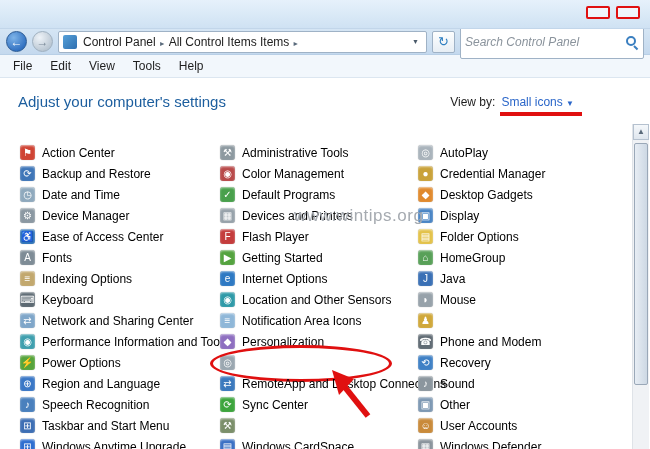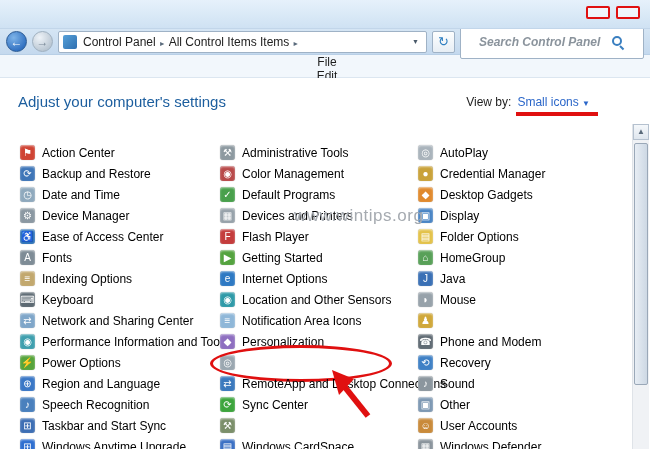--- a/index.html
+++ b/index.html
@@ -16,34 +16,34 @@
   .navbar{height:25px;background:linear-gradient(#d5e5f4,#c4d9ee);display:flex;align-items:center;padding:0 6px;gap:5px;border-bottom:1px solid #b8cfe6;}
   .nav-circle{width:21px;height:21px;border-radius:50%;flex:none;display:flex;align-items:center;justify-content:center;font-size:12px;box-sizing:border-box;}
   .nav-circle.back{background:radial-gradient(circle at 35% 30%,#7db3e8,#2f6fc0 75%);color:#fff;border:1px solid #2a5a94;}
   .nav-circle.fwd{background:radial-gradient(circle at 35% 30%,#eef3f8,#b9c6d2 75%);color:#7a8a98;border:1px solid #9fb0bf;}
   .addressbar{flex:1;height:20px;background:#fff;border:1px solid #9fb2c6;border-radius:2px;display:flex;align-items:center;padding:0 4px;gap:3px;font-size:12px;color:#222;}
   .addr-icon{width:14px;height:14px;border-radius:2px;background:linear-gradient(135deg,#56a0d8,#2f6fb0);flex:none;}
   .crumb{padding:0 3px;white-space:nowrap;}
   .sep{font-size:7px;color:#5a6b7c;}
   .addr-drop{margin-left:auto;font-size:7px;color:#4a5a6a;padding:0 3px;}
   .refresh{width:21px;height:20px;border:1px solid #9fb2c6;border-radius:2px;background:linear-gradient(#fdfefe,#e7eef5);color:#2f7fc0;font-size:13px;text-align:center;line-height:19px;flex:none;}
-  .searchbox{width:184px;height:35px;background:#fff;border:1px solid #9fb2c6;border-radius:2px;display:flex;align-items:center;padding:0 18px;flex:none;box-sizing:border-box;font-weight:bold;}
+  .searchbox{width:184px;height:35px;background:#fff;border:1px solid #9fb2c6;border-radius:2px;display:flex;align-items:center;padding:0 4px;flex:none;box-sizing:border-box;}
   .search-ph{font-size:12px;font-style:italic;color:#8a939c;flex:1;white-space:nowrap;overflow:hidden;}
   .search-icon{width:14px;height:14px;position:relative;flex:none;}
   .search-icon::before{content:'';position:absolute;left:1px;top:1px;width:6px;height:6px;border:2px solid #3a7fc0;border-radius:50%;}
   .search-icon::after{content:'';position:absolute;left:9px;top:10px;width:5px;height:2px;background:#3a7fc0;transform:rotate(45deg);transform-origin:left center;}
 
   
-  .menubar{height:22px;background:#f2f7fc;border-bottom:1px solid #dce6f0;display:flex;align-items:center;padding-left:4px;flex-direction:column;}
+  .menubar{height:22px;background:#f2f7fc;border-bottom:1px solid #dce6f0;display:flex;align-items:center;padding-left:4px;}
   .menu-item{font-size:12px;color:#1e1e1e;padding:0 9px;cursor:default;}
 
   
   .content{position:relative;height:373px;background:#fff;}
   .page-title{position:absolute;left:18px;top:15px;font-size:15px;color:#1c5e9e;}
-  .viewby{position:absolute;right:60px;top:17px;font-size:12px;color:#1e1e1e;white-space:nowrap;}
+  .viewby{position:absolute;right:76px;top:17px;font-size:12px;color:#1e1e1e;white-space:nowrap;}
   .viewby-link{color:#2a66c9;margin-left:6px;cursor:pointer;}
   .caret{font-size:8px;color:#2a66c9;}
   .red-underline{position:absolute;left:50px;top:17px;width:82px;height:4px;background:#e01010;}
 
   .columns{position:absolute;left:20px;top:64px;right:26px;display:grid;grid-template-columns:200px 198px 1fr;}
   .cp-item{height:21px;display:flex;align-items:center;gap:7px;position:relative;cursor:pointer;}
   .cp-icon{width:15px;height:15px;border-radius:3px;color:#fff;font-size:10px;line-height:15px;text-align:center;flex:none;box-shadow:inset 0 1px 2px rgba(255,255,255,.6), 0 0 1px rgba(0,0,0,.35);}
   .cp-label{font-size:12px;color:#000000;white-space:nowrap;}
   .cp-item.circled::after{content:'';position:absolute;left:-10px;top:-7px;width:176px;height:31px;border:3px solid #e01010;border-radius:50%;pointer-events:none;}
 
@@ -149,21 +149,21 @@
           <div class="cp-item">
             <span class="cp-icon" style="background: rgb(58, 119, 198);">⊕</span>
             <span class="cp-label">Region and Language</span>
           </div>
           <div class="cp-item">
             <span class="cp-icon" style="background: rgb(74, 128, 189);">♪</span>
             <span class="cp-label">Speech Recognition</span>
           </div>
           <div class="cp-item">
             <span class="cp-icon" style="background: rgb(62, 111, 180);">⊞</span>
-            <span class="cp-label">Taskbar and Start Sync</span>
+            <span class="cp-label">Taskbar and Start Menu</span>
           </div>
           <div class="cp-item">
             <span class="cp-icon" style="background: rgb(47, 111, 208);">⊞</span>
             <span class="cp-label">Windows Anytime Upgrade</span>
           </div>
         </div>
       <div class="cp-col">
           <div class="cp-item">
             <span class="cp-icon" style="background: rgb(141, 153, 160);">⚒</span>
             <span class="cp-label">Administrative Tools</span>

